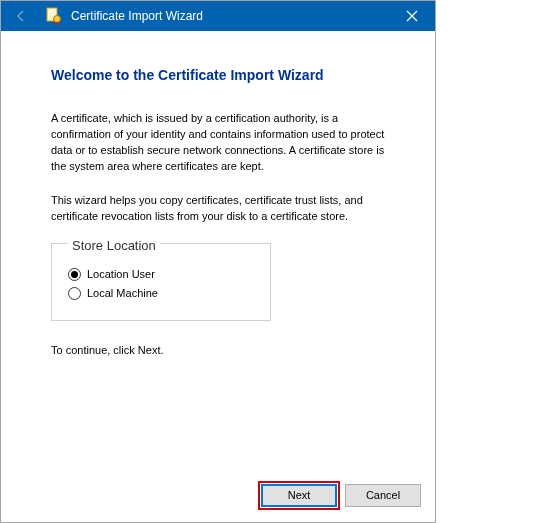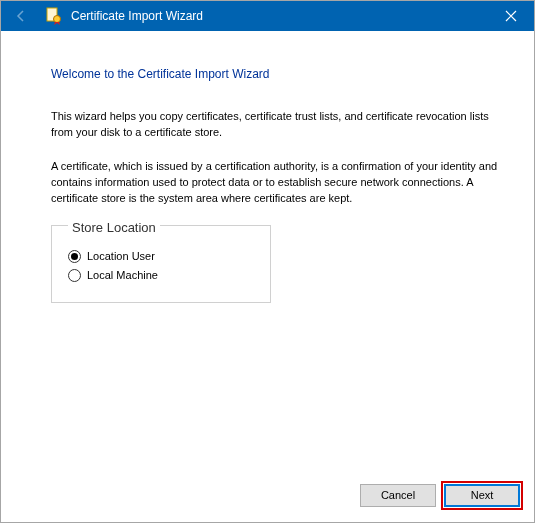--- a/index.html
+++ b/index.html
@@ -1,24 +1,24 @@
 <!DOCTYPE html>
 <html><head>
 <meta charset="utf-8">
 <style>
   * { box-sizing: border-box; }
   html, body { margin:0; padding:0; font-family: "Segoe UI", Tahoma, sans-serif; background:#fff; }
-  .window { width:535px; height:523px; border:1px solid #a6a6a6; display:flex; flex-direction:column; background:#fff; }
+  .window { width:436px; height:523px; border:1px solid #a6a6a6; display:flex; flex-direction:column; background:#fff; }
   .titlebar { height:30px; background:#0063b1; color:#fff; display:flex; align-items:center; position:relative; }
   .back { width:24px; height:24px; margin-left:8px; display:flex; align-items:center; justify-content:center; opacity:.6; }
   .cert-icon { width:18px; height:18px; margin-left:12px; display:inline-block; }
   .title { margin-left:8px; font-size:12px; color:#fff; }
   .close { position:absolute; right:0; top:0; width:46px; height:30px; display:flex; align-items:center; justify-content:center; }
   .content-outer { flex:1; padding:26px 34px 10px 50px; overflow:hidden; }
-  h1 { font-size:12px; font-weight:400; color:#003399; margin:10px 0 28px 0; }
+  h1 { font-size:14px; font-weight:700; color:#003399; margin:10px 0 28px 0; }
   p { font-size:11px; color:#000; line-height:1.45; margin:0 0 18px 0; }
   .fieldset { border:1px solid #d0d0d0; padding:10px 16px 14px 16px; width:220px; margin-bottom:22px; }
   .legend { font-size:13px; color:#333; position:relative; top:-18px; background:#fff; padding:0 4px; display:inline-block; }
   .fieldset-body { margin-top:-10px; }
   .radio-row { display:flex; align-items:center; font-size:11px; margin:6px 0; cursor:pointer; }
   .radio { width:13px; height:13px; border:1px solid #333; border-radius:50%; margin-right:6px; display:flex; align-items:center; justify-content:center; }
   .radio.inner::after { content:""; width:7px; height:7px; background:#000; border-radius:50%; display:block; }
   .continue { font-size:11px; margin-top:4px; }
   .footer { height:54px; border-top:0; display:flex; align-items:center; justify-content:flex-end; padding-right:14px; gap:8px; }
   .btn { min-width:76px; height:23px; font-size:11px; background:#e1e1e1; border:1px solid #adadad; display:flex; align-items:center; justify-content:center; cursor:pointer; }
@@ -45,40 +45,41 @@
     <span class="title">Certificate Import Wizard</span>
     <div class="close">
       <svg width="12" height="12" viewBox="0 0 12 12">
         <path d="M1 1 L11 11 M11 1 L1 11" stroke="#fff" stroke-width="1.2"></path>
       </svg>
     </div>
   </div>
 
   <div class="content-outer">
     <h1>Welcome to the Certificate Import Wizard</h1>
+    <p>A certificate, which is issued by a certification authority, is a confirmation of your identity and contains information used to protect data or to establish secure network connections. A certificate store is the system area where certificates are kept.</p>
     <p>This wizard helps you copy certificates, certificate trust lists, and certificate revocation lists from your disk to a certificate store.</p>
-    <p>A certificate, which is issued by a certification authority, is a confirmation of your identity and contains information used to protect data or to establish secure network connections. A certificate store is the system area where certificates are kept.</p>
 
     <div class="fieldset">
       <span class="legend">Store Location</span>
       <div class="fieldset-body">
         <div class="radio-row">
           <span class="radio inner"></span>
           <span>Location User</span>
         </div>
         <div class="radio-row">
           <span class="radio"></span>
           <span>Local Machine</span>
         </div>
       </div>
     </div>
 
+    <p class="continue">To continue, click Next.</p>
   </div>
 
   <div class="footer">
+    <div class="btn primary highlight-red">
+      <span>Next</span>
+    </div>
     <div class="btn">
       <span>Cancel</span>
-    </div>
-    <div class="btn primary highlight-red">
-      <span>Next</span>
     </div>
   </div>
 </div>
 
 </body></html>

